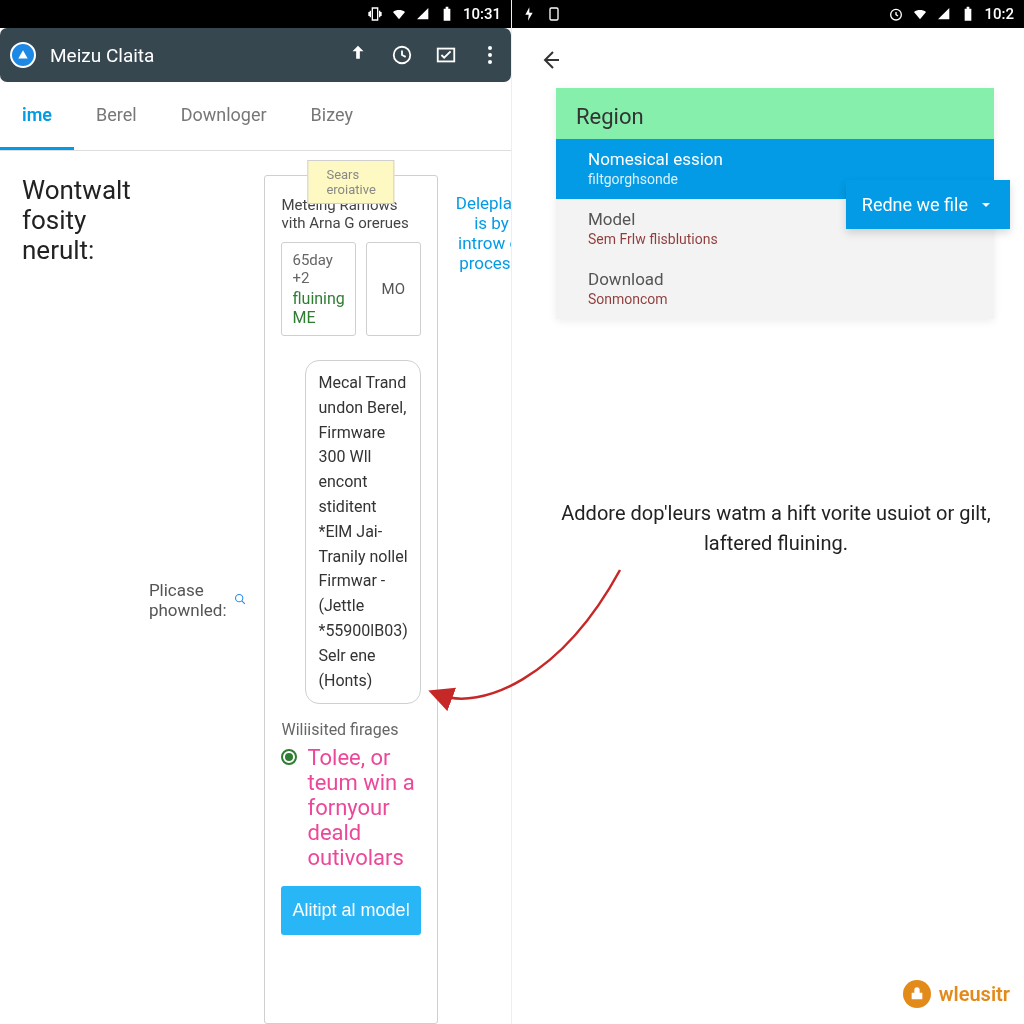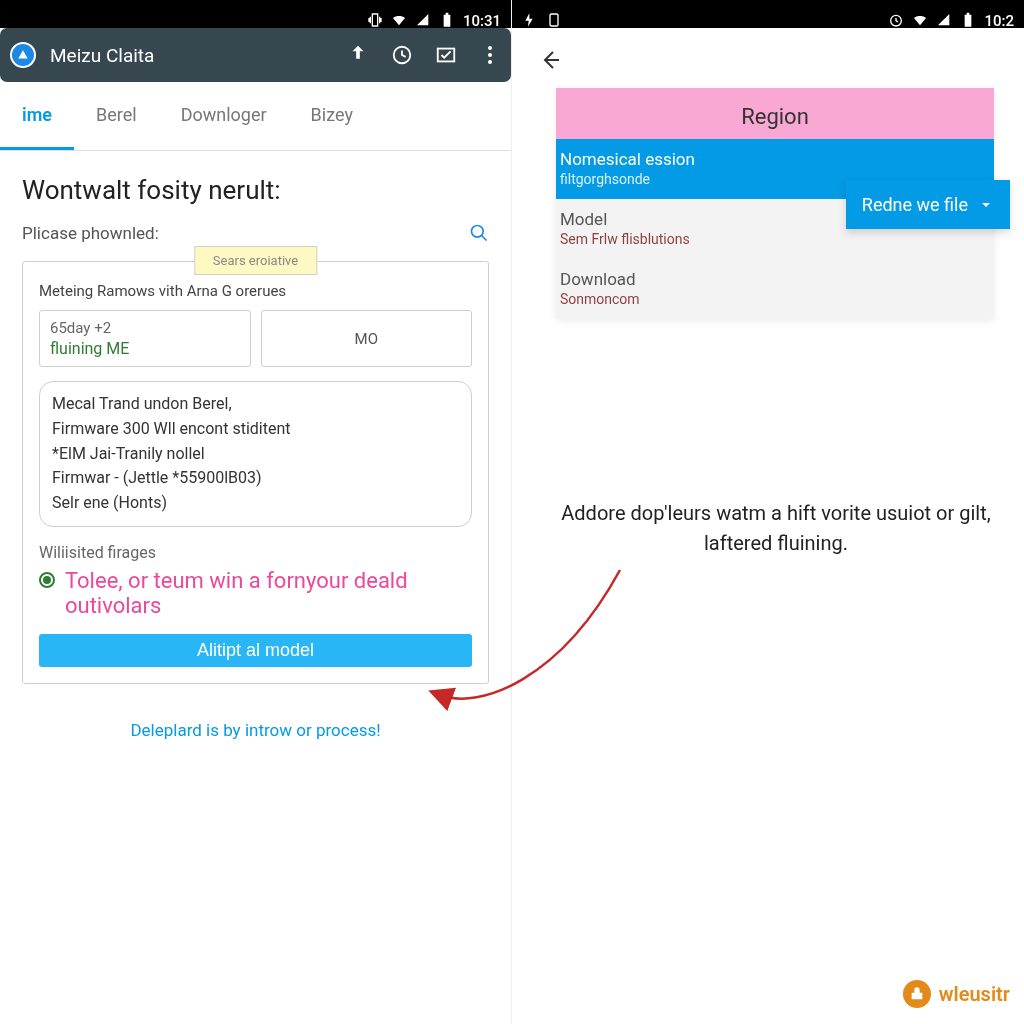--- a/index.html
+++ b/index.html
@@ -25,20 +25,21 @@
   }
   .phone-left { border-right: 1px solid #eee; }
 
   
   .statusbar {
     height: 28px;
     background: #000;
     color: #fff;
     display: flex;
     justify-content: flex-end;
+    align-items: center;
     padding: 12px 10px;
     gap: 8px;
     font-size: 15px;
     font-weight: 500;
   }
   .statusbar .ico { width: 16px; height: 16px; display:inline-flex; align-items:center; justify-content:center; }
   .statusbar svg { fill: #fff; }
 
   
   .appbar {
@@ -79,21 +80,20 @@
     color: #039be5;
     font-weight: 600;
     border-bottom: 3px solid #039be5;
   }
 
   
   .body-left {
     padding: 24px 22px 0 22px;
     flex:1;
     display:flex;
-    flex-direction:column;
     gap: 18px;
     overflow:hidden;
   }
   .headline {
     font-size: 26px;
     font-weight: 400;
   }
   .row-label {
     display:flex; align-items:center; justify-content:space-between;
     font-size: 17px; color:#555;
@@ -113,21 +113,21 @@
     background:#fef9c3;
     border:1px solid #cfcfcf;
     padding: 6px 18px;
     font-size: 13px;
     color:#888;
   }
   .card-sub {
     font-size: 15px; color:#444; margin-top: 6px; margin-bottom: 10px;
   }
   .twofields {
-    display:flex; gap:10px; margin-bottom: 14px;
+    display:flex; gap:10px; margin-bottom: 24px;
   }
   .field {
     flex:1;
     border:1px solid #cfcfcf;
     border-radius:3px;
     padding: 8px 10px;
     min-height: 56px;
     font-size:15px;
     display:flex; flex-direction:column; justify-content:center;
   }
@@ -135,20 +135,21 @@
   .field .bot { color:#2e7d32; font-size:16px; margin-top:2px; }
   .field.mono { align-items:center; color:#555;text-align:right; }
 
   .listbox {
     border:1px solid #cfcfcf;
     border-radius:14px;
     padding: 10px 12px;
     font-size: 16px;
     line-height: 1.55;
     color:#333;
+    margin-left:24px;
   }
 
   .section-title {
     font-size:16px; color:#666; margin-top: 16px;
   }
   .check-row {
     display:flex; gap:10px; align-items:flex-start;
     font-size:22px; color:#ec4899; margin-top:6px;
   }
   .radio {
@@ -159,21 +160,21 @@
     flex-shrink:0;
   }
   .radio .dot { width:8px; height:8px; border-radius:50%; background:#2e7d32; }
 
   .cta {
     margin-top: 16px;
     background:#29b6f6;
     color:#fff;
     border:none;
     width:100%;
-    padding: 6px 0;
+    padding: 14px 0;
     font-size:18px;
     border-radius:3px;
   }
 
   .footer-link {
     text-align:center;
     color:#039be5;
     font-size:17px;
     padding: 18px 0 22px 0;
   }
@@ -195,25 +196,24 @@
     background:#f3f3f3;
     border-radius:2px;
     box-shadow: 0 2px 8px rgba(0,0,0,0.08);
     overflow:visible;
     position:relative;
   }
   .sheet-head {
     padding: 16px 20px 10px 20px;
     font-size: 22px;
     color:#333;
-    background:#f9a8d4;
-    text-align:center;
+    background:#86efac;
   }
   .sheet .opt {
-    padding: 10px 20px 12px 4px;
+    padding: 10px 20px 12px 32px;
     background:#f3f3f3;
   }
   .sheet .opt.selected {
     background:#039be5;
     color:#fff;
   }
   .sheet .opt .t1 { font-size:17px; }
   .sheet .opt .t2 { font-size:14px; opacity:.85; margin-top:2px; }
   .sheet .opt .t1.gray { color:#555; }
   .sheet .opt .t2.gray { color:#7f1d1d; }

